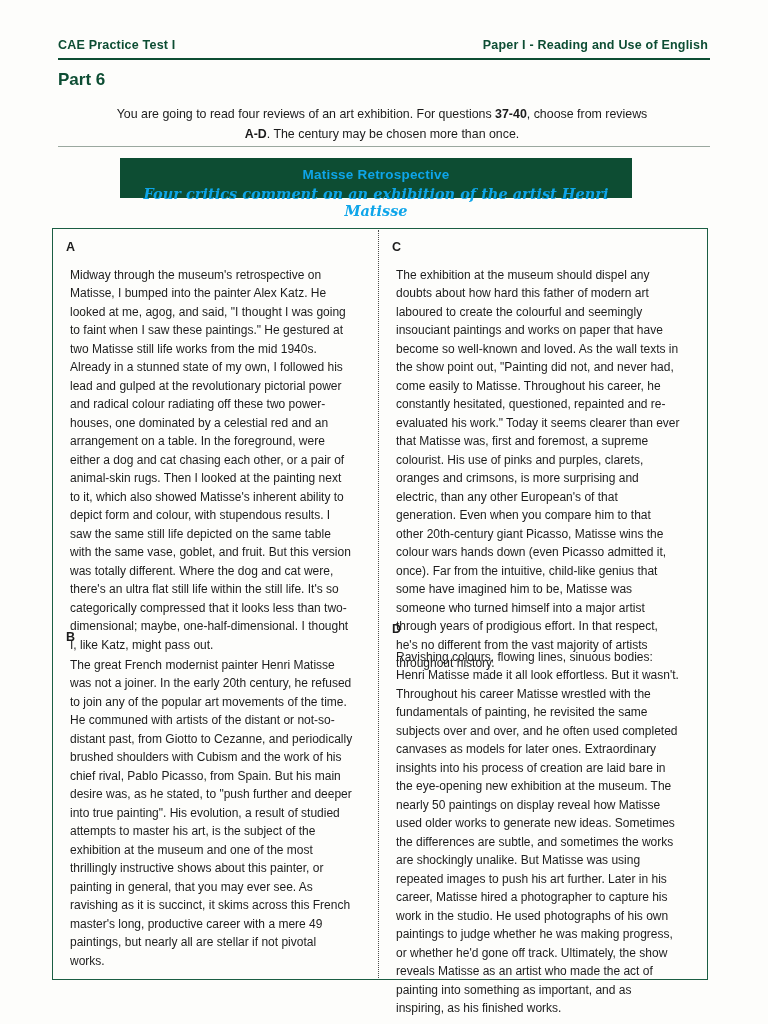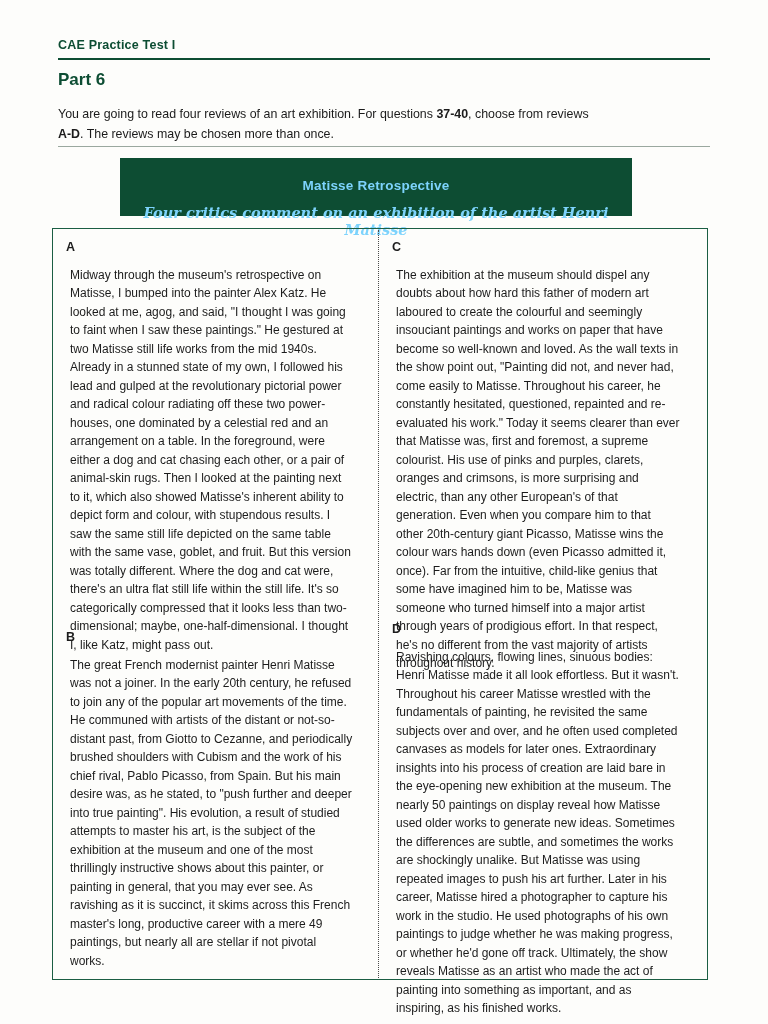--- a/index.html
+++ b/index.html
@@ -54,54 +54,55 @@
     color: #0d4d33;
   }
   .instructions {
     position: absolute;
     left: 58px;
     top: 104px;
     width: 648px;
     font-size: 12.4px;
     line-height: 20px;
     color: #1b1b1b;
+    text-align: center;
   }
   .instructions b { font-weight: bold; }
   .instr-rule {
     position: absolute;
     left: 58px;
     top: 146px;
     width: 652px;
     height: 1px;
     background: #9aa89f;
   }
   
   .banner {
     position: absolute;
     left: 120px;
     top: 158px;
     width: 512px;
-    height: 58px;
+    height: 40px;
     background: #0d4d33;
-    color: #7dd3fc;
+    color: #0ea5e9;
     text-align: center;
     box-sizing: border-box;
-    padding-top: 20px;
+    padding-top: 9px;
   }
   .banner-title {
     font-size: 13.5px;
     font-weight: bold;
     letter-spacing: 0.2px;
   }
   .banner-sub {
     font-family: "DejaVu Serif", serif;
     font-style: italic;
     font-weight: bold;
     font-size: 14.5px;
-    margin-top: 11px;
+    margin-top: 3px;
   }
   
   .reviews-frame {
     position: absolute;
     left: 52px;
     top: 228px;
     width: 656px;
     height: 752px;
     border: 1px solid #1b5e43;
     box-sizing: border-box;
@@ -136,29 +137,30 @@
   #review-c { left: 392px; top: 238px; }
   #review-d { left: 392px; top: 620px; }
 </style>
 </head>
 <body>
 
 <div class="page">
 
   <div class="header">
     <span>CAE Practice Test I</span>
+    <span>Paper I - Reading and Use of English</span>
   </div>
   <div class="header-rule"></div>
 
   <div class="part-title">Part 6</div>
 
   <div class="instructions">
     <span>You are going to read four reviews of an art exhibition. For questions </span><b>37-40</b><span>, choose from reviews</span>
     <br>
-    <b>A-D</b><span>. The reviews may be chosen more than once.</span>
+    <b>A-D</b><span>. The century may be chosen more than once.</span>
   </div>
   <div class="instr-rule"></div>
 
   <div class="banner">
     <div class="banner-title">Matisse Retrospective</div>
     <div class="banner-sub">Four critics comment on an exhibition of the artist Henri Matisse</div>
   </div>
 
   <div class="reviews-frame"></div>
   <div class="divider"></div>

